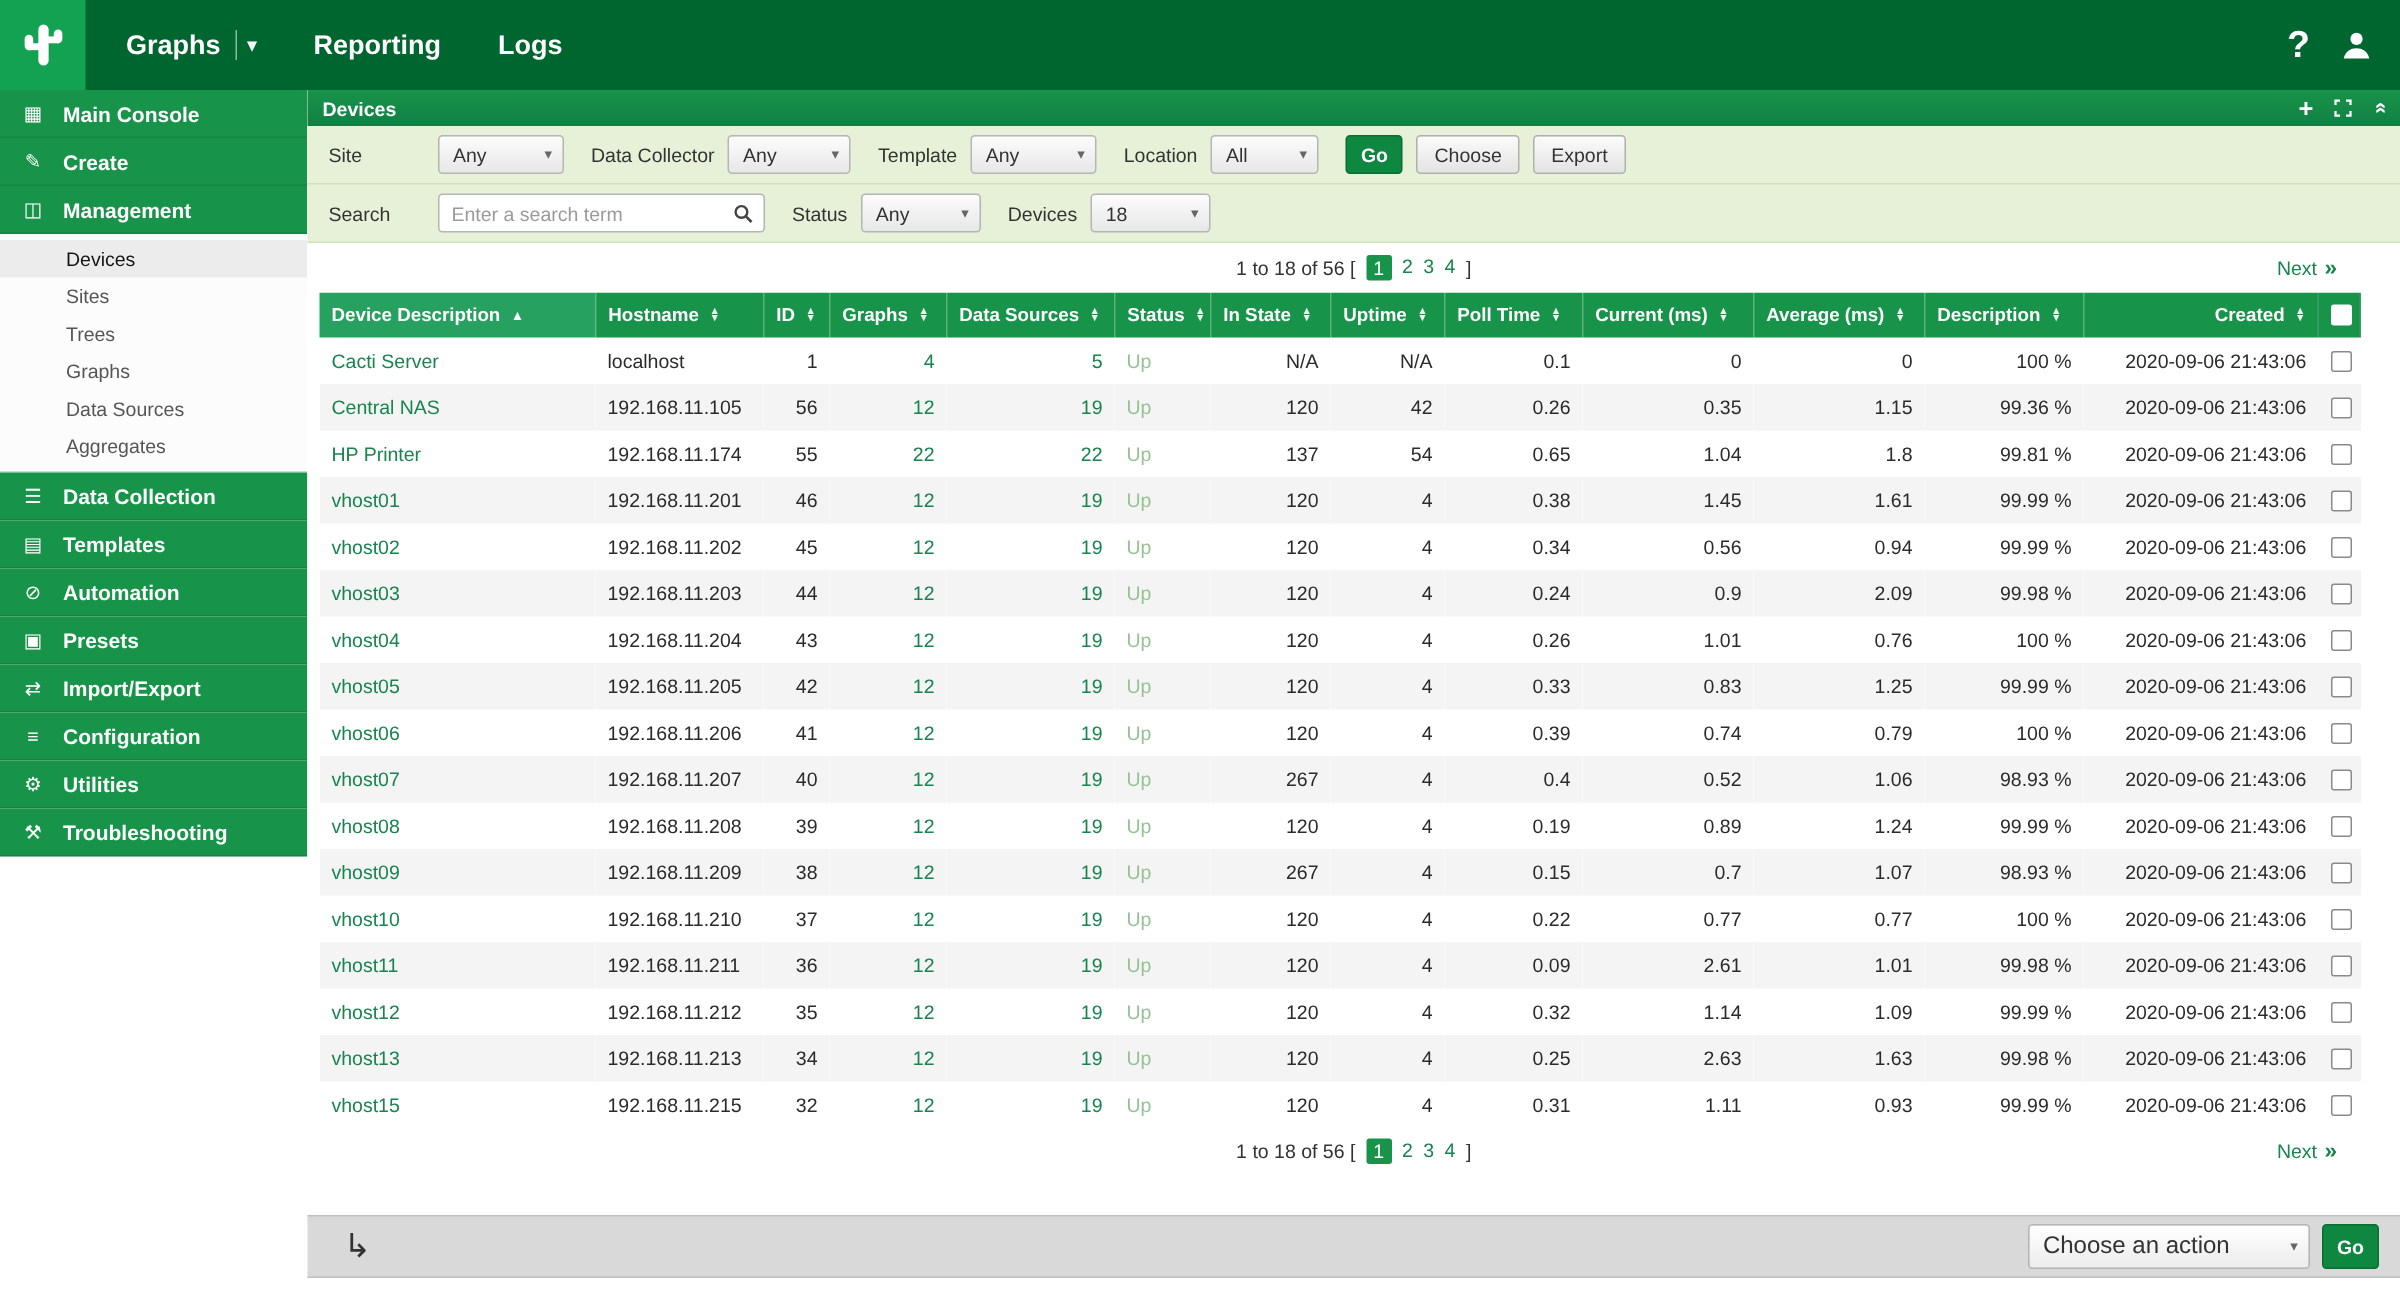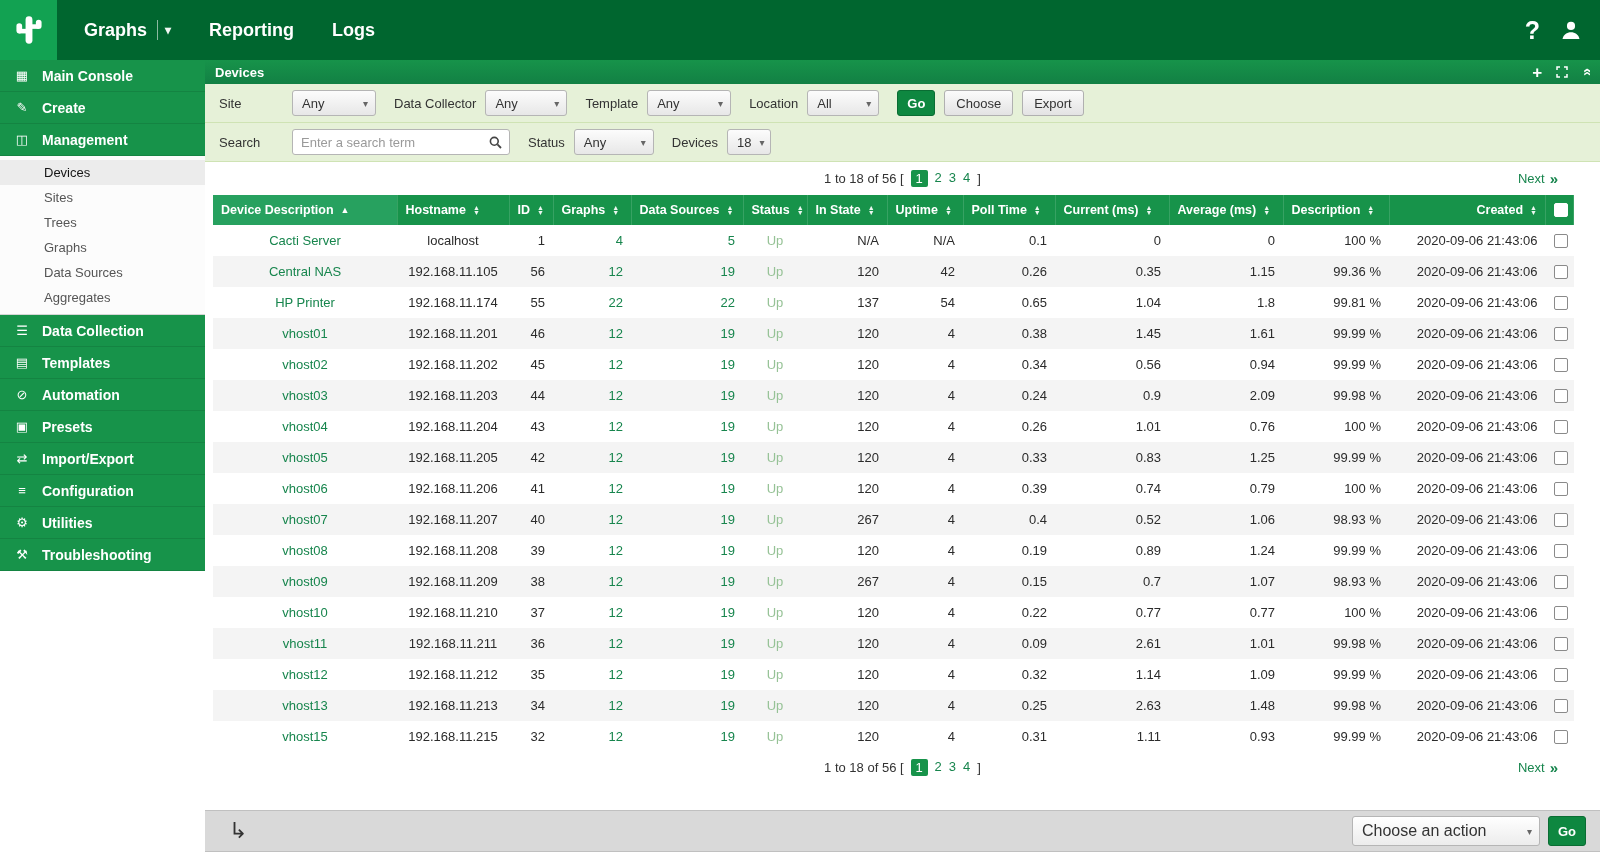--- a/index.html
+++ b/index.html
@@ -69,21 +69,21 @@
   .f-first { width:64px; flex:0 0 64px; }
   .f-gap { margin-left:9px; }
   .select {
     height:26px; background:linear-gradient(#fcfcfc,#e7e7e7);
     border:1px solid #b5b5b5; border-radius:3px;
     display:flex; align-items:center; justify-content:space-between;
     padding:0 7px 0 9px; gap:8px; color:#333; cursor:pointer; white-space:nowrap;
   }
   .select .arrow { color:#666; font-size:10px; }
   .w-site{width:84px;} .w-collector{width:82px;} .w-template{width:84px;}
-  .w-location{width:72px;} .w-status{width:80px;} .w-devices{width:44px;}
+  .w-location{width:72px;} .w-status{width:80px;} .w-devices{width:80px;}
   .w-action{width:188px; height:30px; background:linear-gradient(#fff,#ececec);}
   .btn {
     height:26px; border:1px solid #b0b0b0; border-radius:3px;
     background:linear-gradient(#fbfbfb,#e3e3e3);
     font-family:inherit; font-size:13px; color:#333; padding:0 11px; cursor:pointer;
   }
   .btn-go {
     background:var(--go-green,#0e8740); border-color:#0a6d33; color:#fff;
     font-weight:700; padding:0 9px; margin-left:9px;
   }
@@ -127,21 +127,21 @@
     font-size:12.5px; font-weight:700; padding:0 8px; cursor:pointer;
     border-right:1px solid rgba(255,255,255,.14);
   }
   thead th.sorted { background:var(--sorted-header-bg,#27a15f); }
   .th-inner { display:flex; align-items:center; gap:7px; }
   .ha-right .th-inner { justify-content:flex-end; }
   .sort-stack { display:inline-flex; flex-direction:column; line-height:5.5px; font-size:7px; color:rgba(255,255,255,.92); }
   .sort-single { font-size:9px; color:#fff; }
   tbody td { height:31px; padding:0 8px; color:#2b2b2b; overflow:hidden; white-space:nowrap; }
   tbody tr:nth-child(even) { background:var(--row-alt,#f4f4f4); }
-  .al-left{text-align:center;} .al-right{text-align:right;} .al-center{text-align:center;}
+  .al-left{text-align:left;} .al-right{text-align:right;} .al-center{text-align:center;}
   .col-description{width:184px; color:var(--link-green,#17854d); cursor:pointer;}
   .col-hostname{width:112px;}
   .col-id{width:44px;}
   .col-graphs{width:78px; color:var(--link-green,#17854d); cursor:pointer;}
   .col-data_sources{width:112px; color:var(--link-green,#17854d); cursor:pointer;}
   .col-status{width:64px; color:var(--status-up,#96c296);}
   .col-in_state{width:80px;}
   .col-uptime{width:76px;}
   .col-poll_time{width:92px;}
   .col-current_ms{width:114px;}
@@ -710,21 +710,21 @@
               <td class="col-description al-left">vhost13</td>
               <td class="col-hostname al-left">192.168.11.213</td>
               <td class="col-id al-right">34</td>
               <td class="col-graphs al-right">12</td>
               <td class="col-data_sources al-right">19</td>
               <td class="col-status al-left">Up</td>
               <td class="col-in_state al-right">120</td>
               <td class="col-uptime al-right">4</td>
               <td class="col-poll_time al-right">0.25</td>
               <td class="col-current_ms al-right">2.63</td>
-              <td class="col-average_ms al-right">1.48</td>
+              <td class="col-average_ms al-right">1.63</td>
               <td class="col-availability al-right">99.98 %</td>
               <td class="col-created al-right">2020-09-06 21:43:06</td>
               <td class="col-cb al-center"><span class="cb"></span></td>
             </tr>
             <tr>
               <td class="col-description al-left">vhost15</td>
               <td class="col-hostname al-left">192.168.11.215</td>
               <td class="col-id al-right">32</td>
               <td class="col-graphs al-right">12</td>
               <td class="col-data_sources al-right">19</td>

